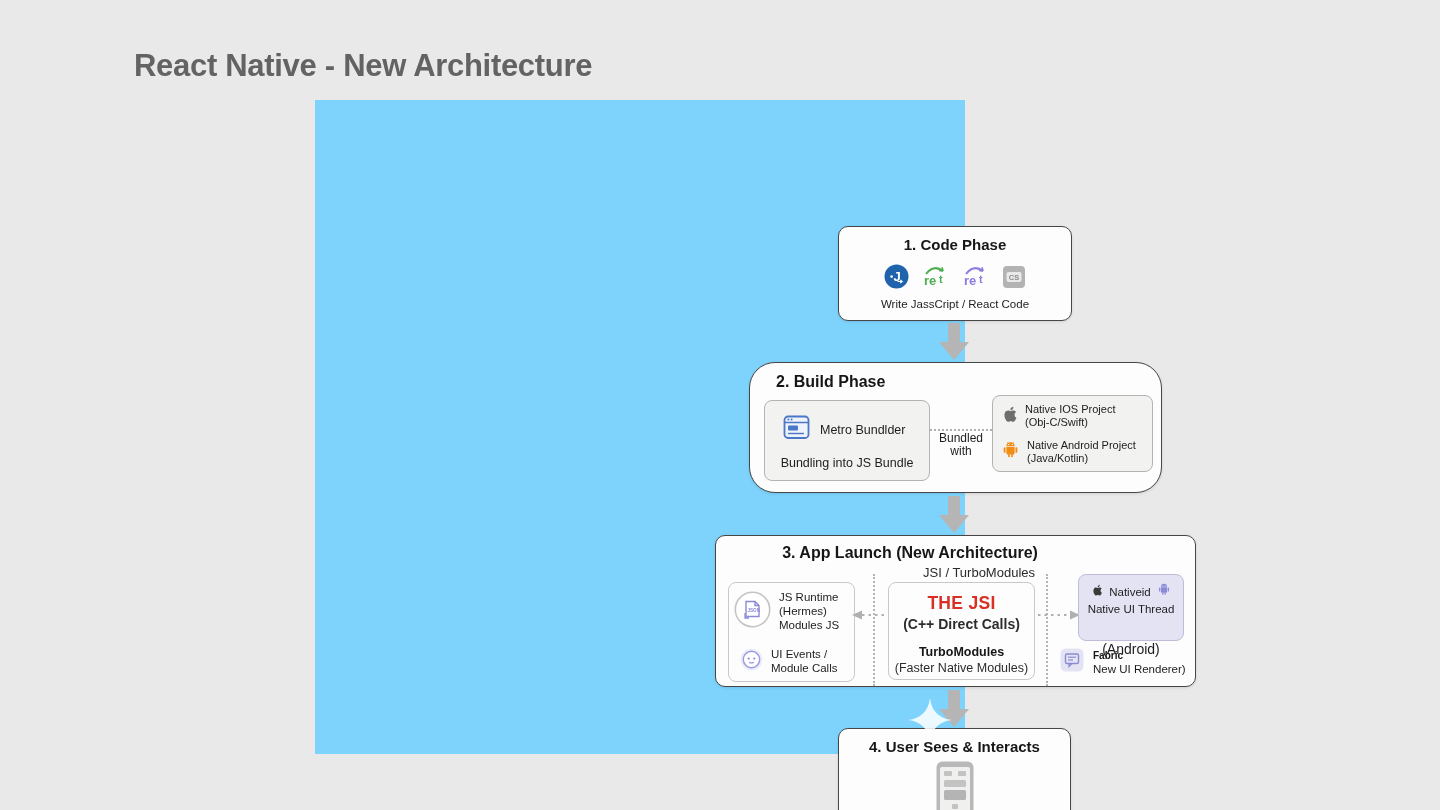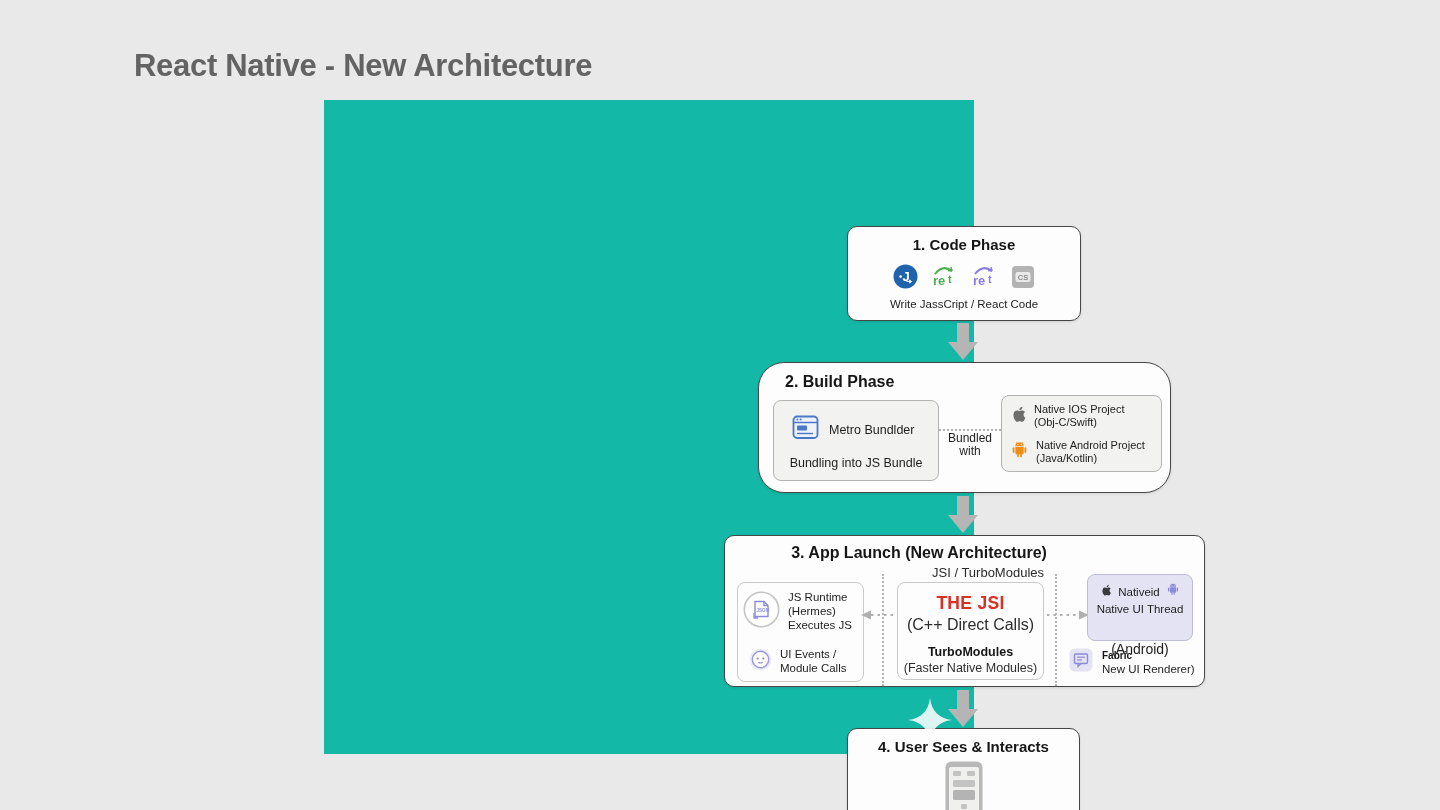--- a/index.html
+++ b/index.html
@@ -3,21 +3,21 @@
 <meta charset="utf-8">
 <style>
   * { margin:0; padding:0; box-sizing:border-box; }
   html,body { width:1440px; height:810px; }
   body { font-family:"Liberation Sans", sans-serif; background:#e9e9e9; overflow:hidden; }
   .stage { position:relative; width:1440px; height:810px; background:#e9e9e9; }
 
   .slide-title { position:absolute; left:134px; top:48px; font-size:31px; font-weight:bold;
                  color:#636363; letter-spacing:-0.3px; }
 
-  .panel { position:absolute; left:324px; top:100px; width:650px; height:654px; background:#14b8a6; }
+  .panel { position:absolute; left:315px; top:100px; width:650px; height:654px; background:#7dd3fc; }
 
   .box { position:absolute; background:#fdfdfd; border:1.5px solid #464646; border-radius:10px;
          box-shadow:0 1px 3px rgba(0,0,0,.10); }
   .box-heading { position:absolute; width:100%; text-align:center; font-weight:bold;
                  font-size:15px; color:#161616; }
 
   
   #box1 { left:523px; top:126px; width:234px; height:95px; }
   .b1-icons { position:absolute; top:37px; left:0; width:100%; display:flex; justify-content:center;
               align-items:center; gap:13px; }
@@ -54,21 +54,21 @@
   .lb-item { position:absolute; display:flex; align-items:center; gap:8px; }
   .lb-item.i1 { left:5px; top:7px; } .lb-item.i2 { left:11px; top:64px; }
   .lb-text { font-size:11.5px; line-height:14px; color:#1d1d1d; }
   .vdot { position:absolute; top:38px; height:112px; width:0; border-left:2px dotted #b4b4b4; }
   .vdot.v1 { left:157px; } .vdot.v2 { left:330px; }
   .dash-arrow { position:absolute; top:70px; }
   .dash-arrow.al { left:136px; } .dash-arrow.ar { left:322px; }
   .center-box { left:172px; top:46px; width:147px; height:98px; text-align:center; }
   .jsi-title { position:absolute; top:10px; width:100%; font-size:17.5px; font-weight:800;
                color:#d93025; letter-spacing:.3px; }
-  .jsi-sub { position:absolute; top:33px; width:100%; font-size:16px; color:#2c2c2c; }
+  .jsi-sub { position:absolute; top:33px; width:100%; font-size:14px; color:#2c2c2c;font-weight:bold; }
   .turbo-title { position:absolute; top:62px; width:100%; font-size:12.5px; font-weight:bold; color:#161616; }
   .turbo-sub { position:absolute; top:78px; width:100%; font-size:12.5px; color:#2c2c2c; }
   .thread-box { position:absolute; left:362px; top:38px; width:106px; height:67px; background:#e3e3f4;
                 border:1px solid #bdbdd8; border-radius:8px; }
   .thread-row { position:absolute; top:7px; width:100%; display:flex; justify-content:center;
                 align-items:center; gap:6px; }
   .thread-label { font-size:11.5px; color:#1d1d1d; }
   .thread-l1 { position:absolute; top:28px; width:100%; text-align:center; font-size:11.5px; color:#1d1d1d; }
   .thread-l2 { position:absolute; top:42px; width:100%; text-align:center; font-size:14px; color:#1d1d1d;margin-top:24px; }
   .fabric { position:absolute; left:344px; top:112px; display:flex; align-items:center; gap:9px; }
@@ -220,21 +220,21 @@
               <circle cx="18.5" cy="18.5" r="17.2" fill="#fff" stroke="#c4c4c4" stroke-width="1.6"></circle>
               <path d="M12 10.5h9l4 4v11h-13z" fill="none" stroke="#8b8bd8" stroke-width="1.4"></path>
               <path d="M21 10.5v4h4" fill="none" stroke="#8b8bd8" stroke-width="1.4"></path>
               <text x="13.5" y="20.5" font-size="4.6" font-weight="bold" fill="#8b8bd8" font-family="Liberation Sans, sans-serif">JSON</text>
               <path d="M11 22 v5 h4" fill="none" stroke="#8b8bd8" stroke-width="1.3"></path>
             </svg>
           </span>
           <span class="lb-text">
             <div>JS Runtime</div>
             <div>(Hermes)</div>
-            <div>Executes JS</div>
+            <div>Modules JS</div>
           </span>
         </div>
         <div class="lb-item i2">
           <span>
             <svg width="23" height="23" viewBox="0 0 23 23">
               <circle cx="11.5" cy="11.5" r="10.8" fill="#ececf9"></circle>
               <circle cx="11.5" cy="11.5" r="8.2" fill="#fff" stroke="#9a9ade" stroke-width="1.4"></circle>
               <circle cx="8.7" cy="10.6" r="1.1" fill="#8b8bd8"></circle>
               <circle cx="14.3" cy="10.6" r="1.1" fill="#8b8bd8"></circle>
               <path d="M9.3 14.2 q2.2 1.6 4.4 0" stroke="#8b8bd8" stroke-width="1.2" fill="none"></path>

